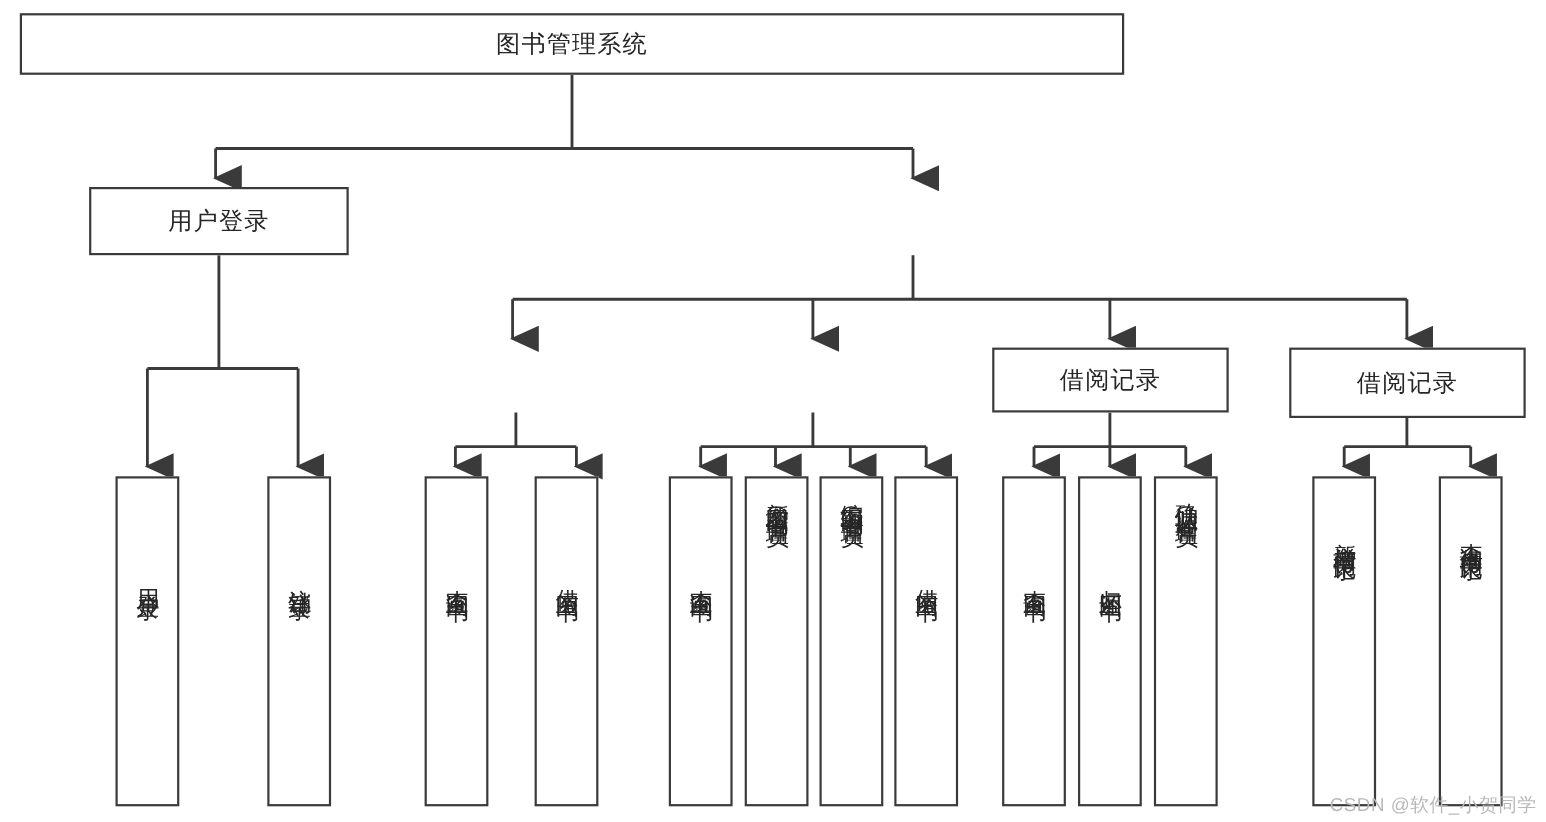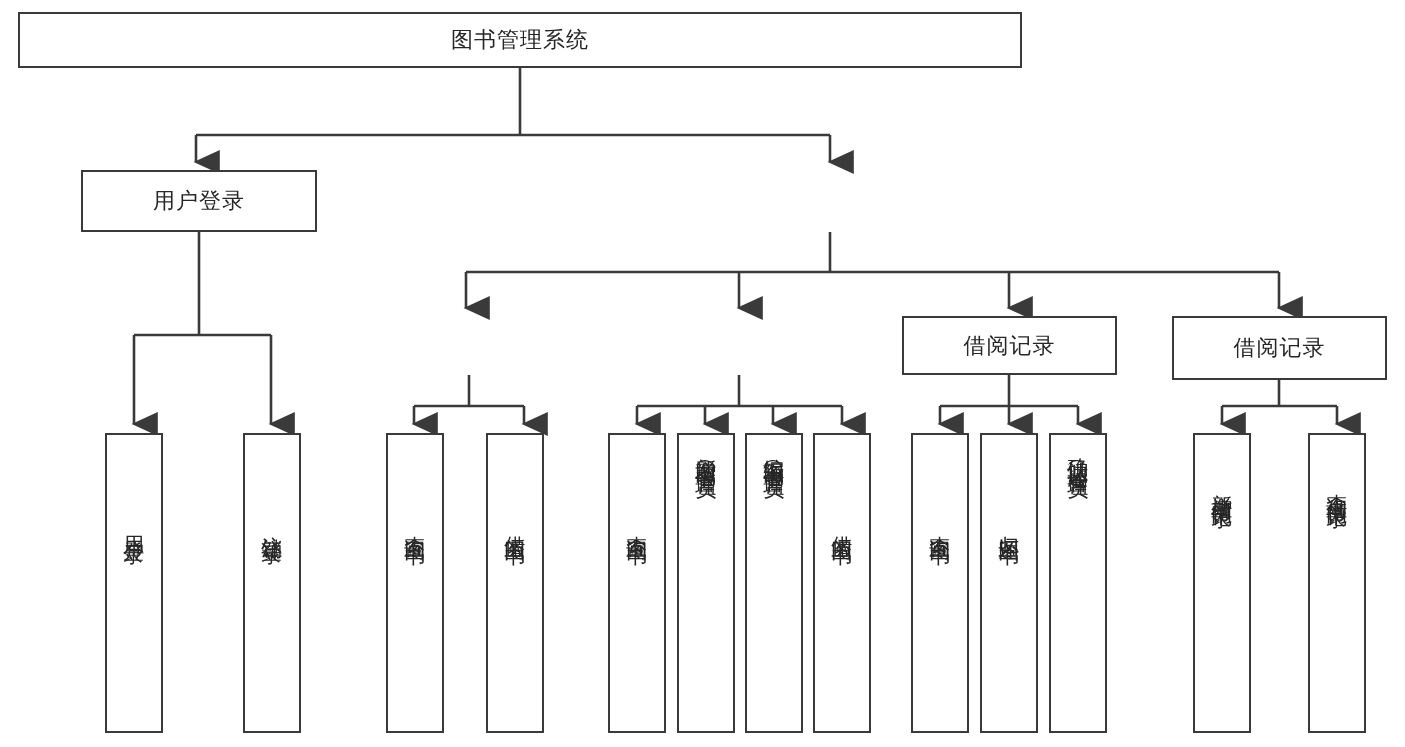--- a/index.html
+++ b/index.html
@@ -185,14 +185,15 @@
   </div>
 
   <div class="node v" style="left:1193px; top:433px; width:58px; height:300px; padding-top:42px;">
     <span class="label">新增借阅记录</span>
   </div>
 
   <div class="node v" style="left:1308px; top:433px; width:58px; height:300px; padding-top:42px;">
     <span class="label">查询借阅记录</span>
   </div>
 
+  <div id="watermark">CSDN @软件_小贺同学</div>
 
 </div>
 
 </body></html>

